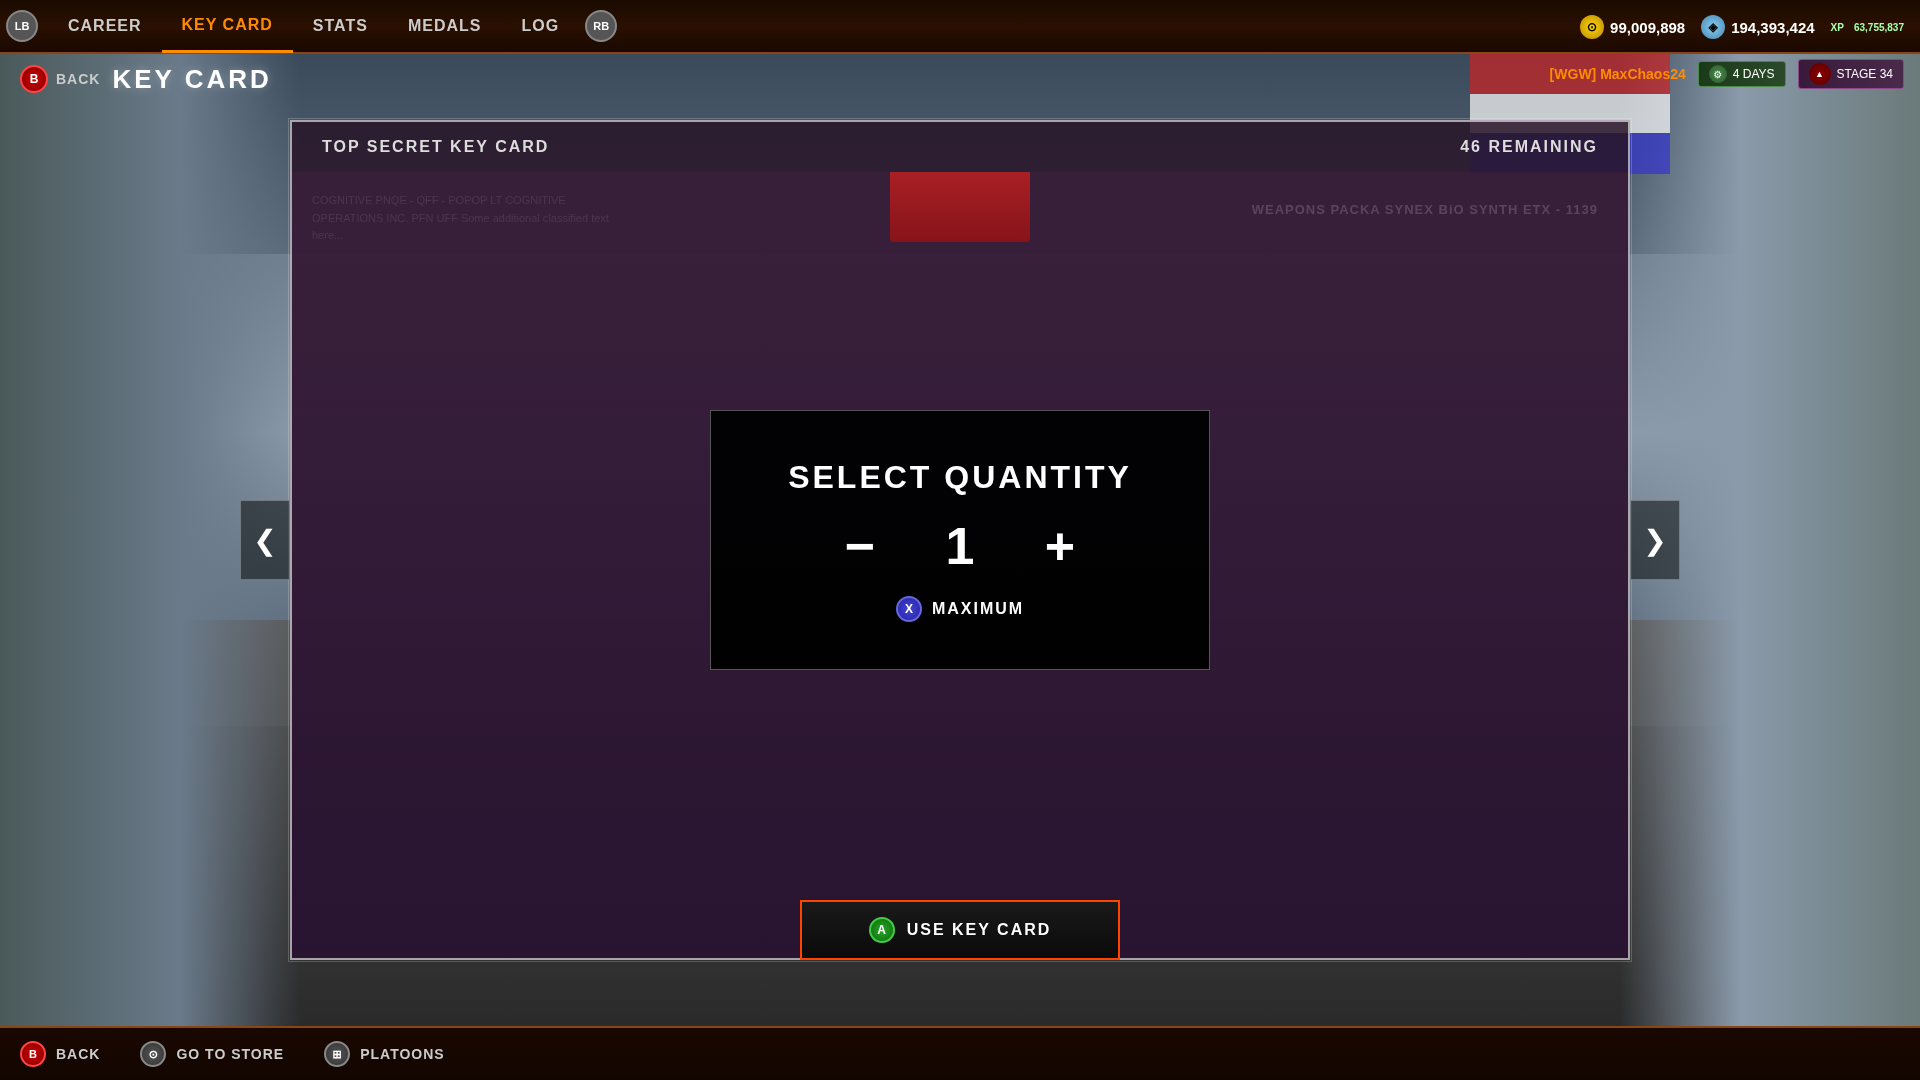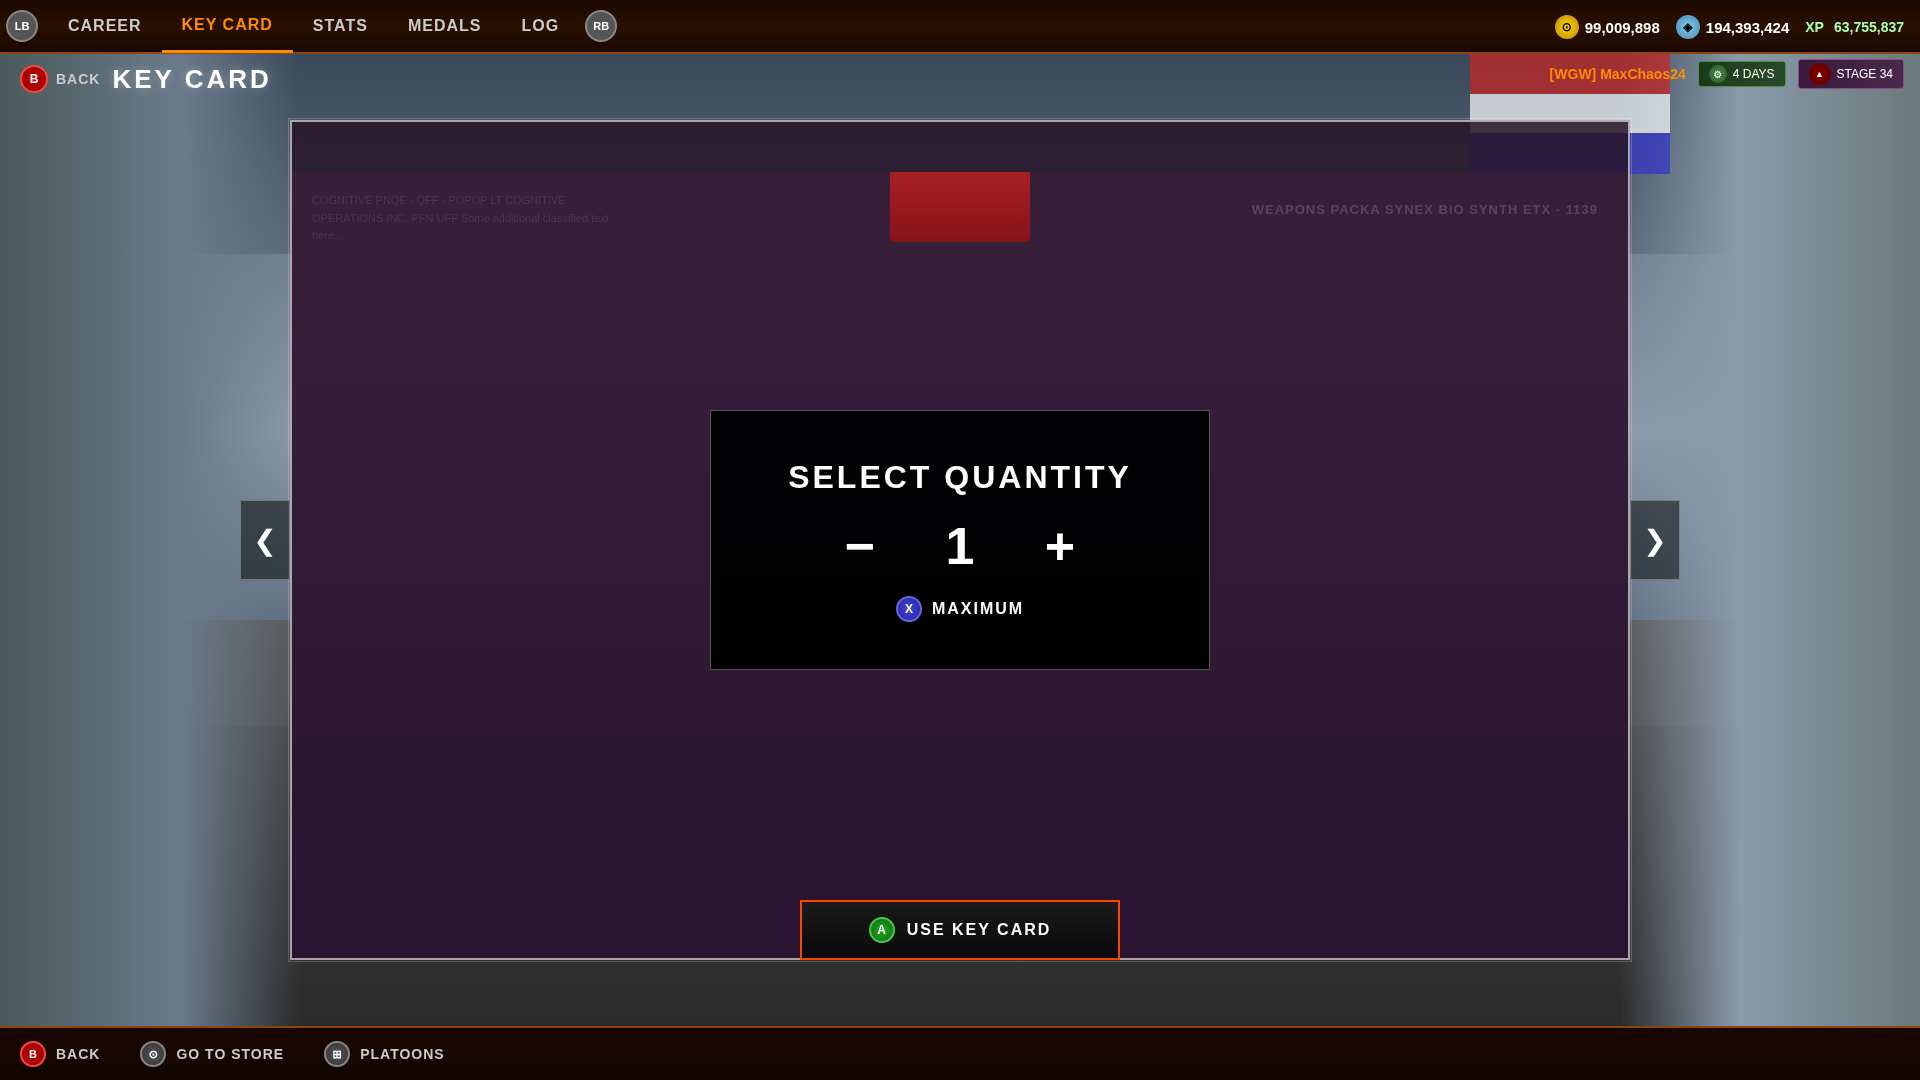--- a/index.html
+++ b/index.html
@@ -125,21 +125,21 @@
       color: #000;
     }
 
     .gem-icon {
       background: radial-gradient(circle, #87ceeb, #4682b4);
       color: #000;
     }
 
     .xp-label {
       color: #aaffaa;
-      font-size: 14px;
+      font-size: 10px;
       font-weight: bold;
     }
 
     
     #user-bar {
       position: absolute;
       top: 54px;
       right: 0;
       height: 40px;
       display: flex;
@@ -664,20 +664,24 @@
   <div class="back-btn">
     <div class="back-btn-circle">
       <span>B</span>
     </div>
     <span class="back-label">BACK</span>
   </div>
   <span class="page-title">KEY CARD</span>
 </div>
 
 <div id="card-panel">
+  <div class="card-header-info">
+    <span class="card-title-text">TOP SECRET KEY CARD</span>
+    <span class="card-remaining">46 REMAINING</span>
+  </div>
 
   <div class="card-bg">
     <div class="card-bg-text">COGNITIVE PNQE - QFF - POPOP LT
 COGNITIVE OPERATIONS INC. PFN UFF
 Some additional classified text here...</div>
     <div class="weapons-pack-text">WEAPONS PACKA
 SYNEX BiO SYNTH ETX - 1139</div>
     <div class="card-peek"></div>
   </div>
 

